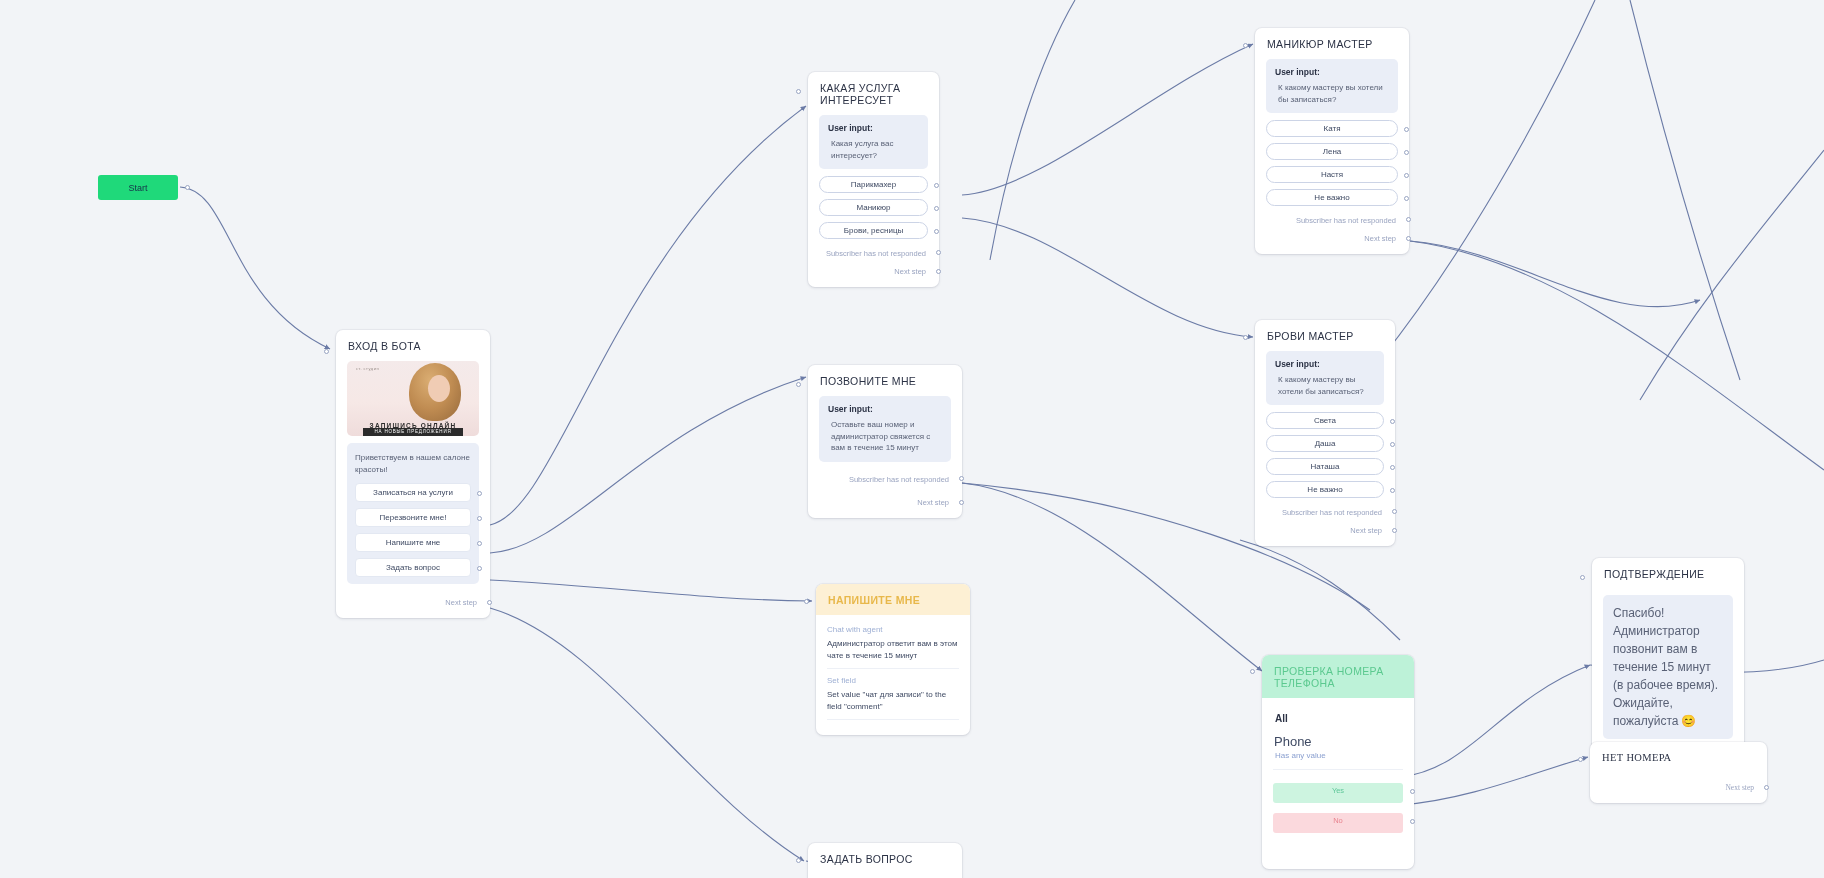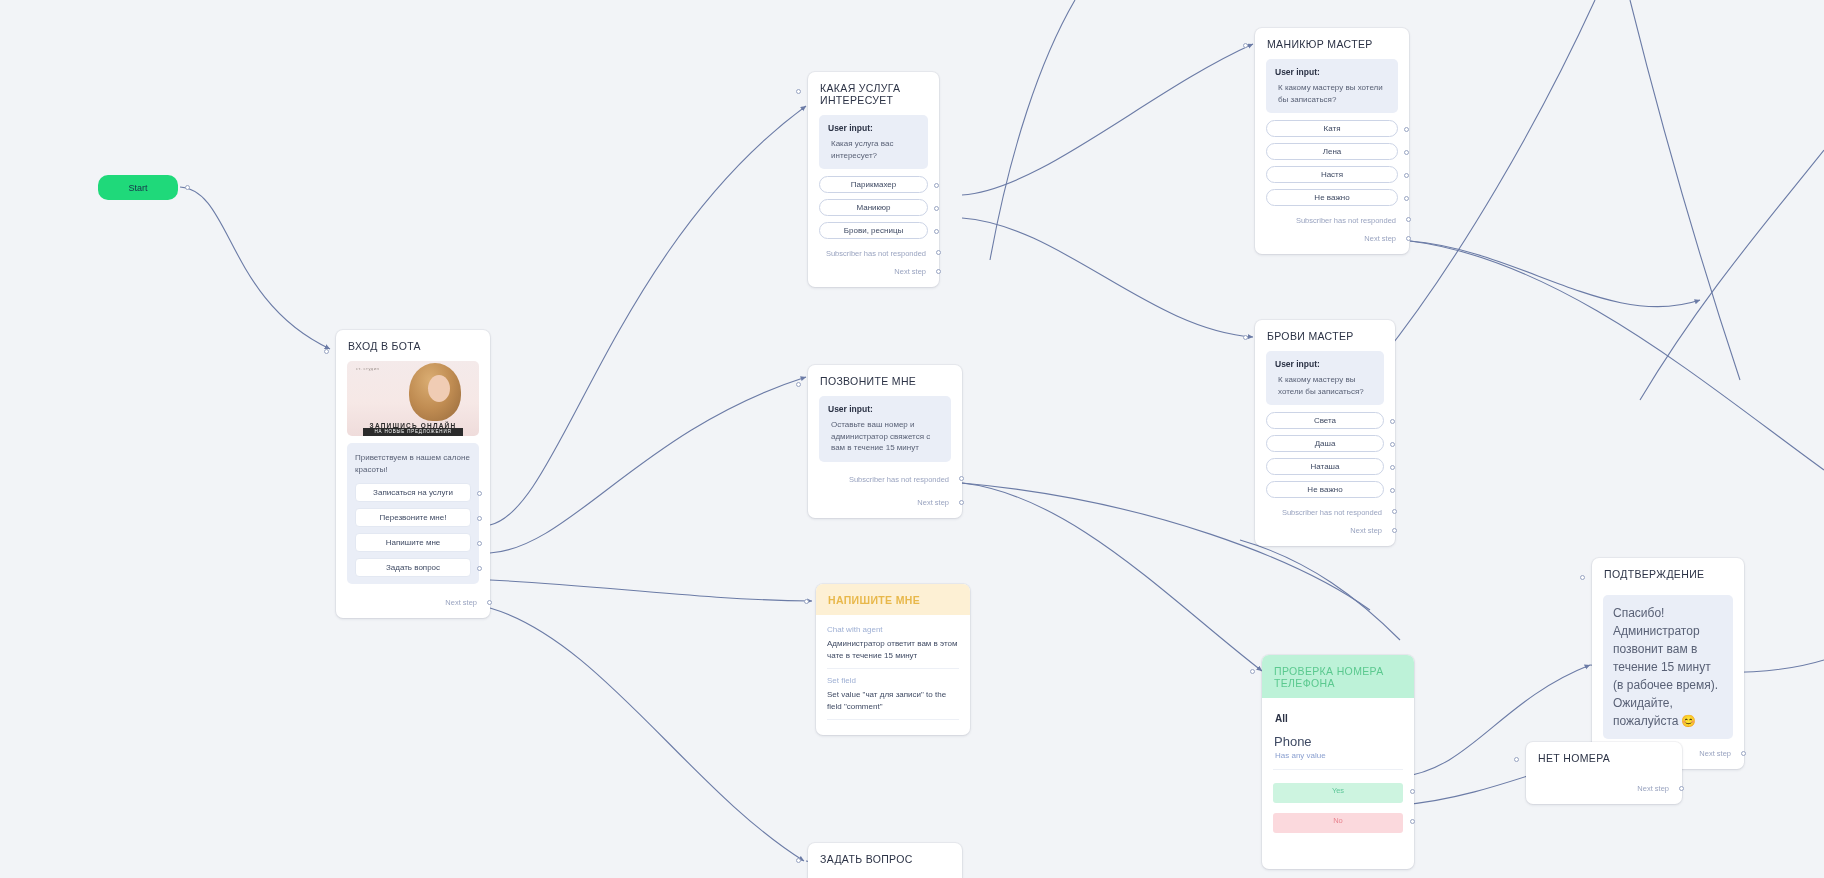--- a/index.html
+++ b/index.html
@@ -134,21 +134,21 @@
   .cond-all { font-size: 10px; font-weight: bold; color: #2b3245; margin: 11px 0 10px 2px; }
   .cond-field { font-size: 13px; color: #3f4a63; margin: 0 0 2px 1px; }
   .cond-val { font-size: 8px; color: #8ba0d0; margin: 0 0 9px 2px; }
 
   
   #node-start {
     position: absolute;
     left: 98px; top: 175px;
     width: 80px; height: 25px;
     background: #1fd97a;
-    border-radius: 10px;
+    border-radius: 3px;
     display: flex; align-items: center; justify-content: center;
     font-size: 9px; color: #16324a;
     z-index: 3;
   }
   
   .hero {
     height: 75px;
     border-radius: 5px;
     margin-bottom: 7px;
     background:
@@ -417,21 +417,21 @@
     <span class="port in" style="top:20px;"></span>
     <div class="node-title">ПОДТВЕРЖДЕНИЕ</div>
     <div class="node-body" style="padding-top:6px;">
       <div class="msg-bubble">Спасибо! Администратор позвонит вам в течение 15 минут (в рабочее время). Ожидайте, пожалуйста 😊</div>
       <div class="nextstep" style="padding-top:10px;">Next step
         
       <span class="row-port" style="top:12px; right:-13px;"></span></div>
     </div>
   </div>
 
-  <div class="node" style="left:1526px; top:742px; width:156px;">
+  <div class="node" style="left:1590px; top:742px; width:177px;font-family:Liberation Serif, serif;">
     <span class="port in" style="top:18px;"></span>
     <div class="node-title">НЕТ НОМЕРА</div>
     <div class="node-body" style="padding-top:4px;">
       <div class="nextstep">Next step
         
       <span class="row-port" style="top:9px; right:-13px;"></span></div>
     </div>
   </div>
 
   <div class="node" style="left:808px; top:843px; width:154px; height:60px;">

